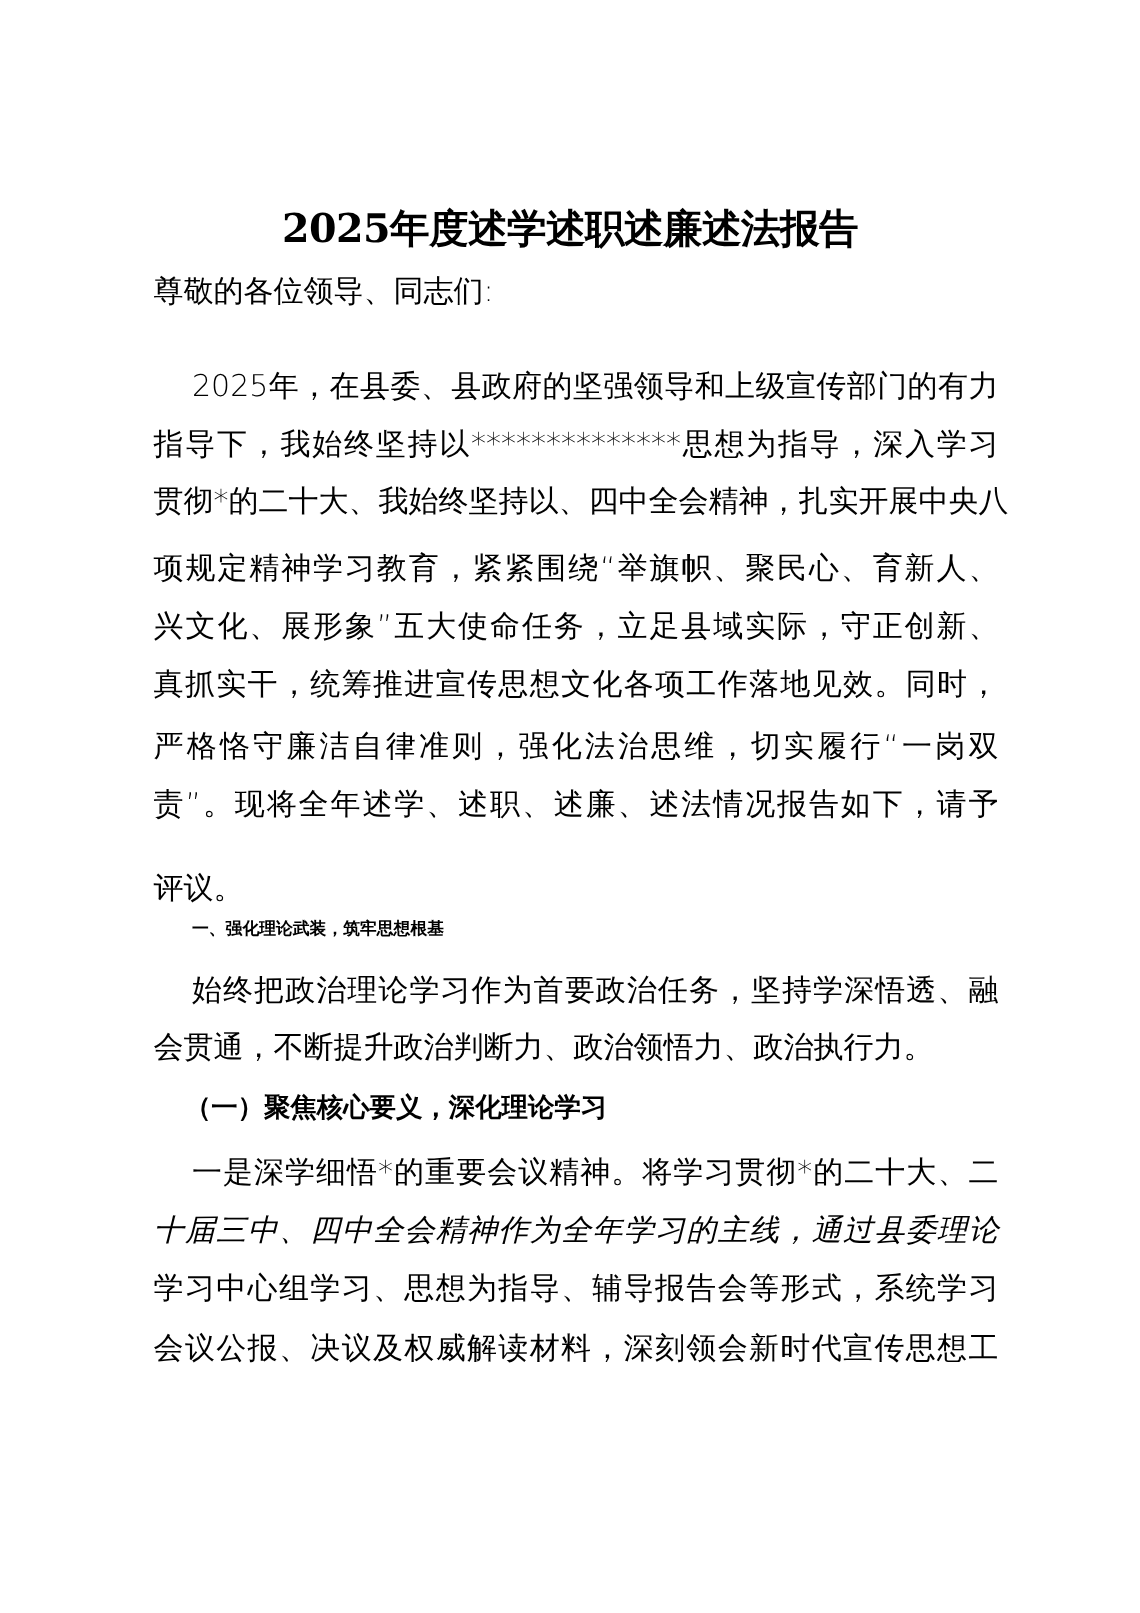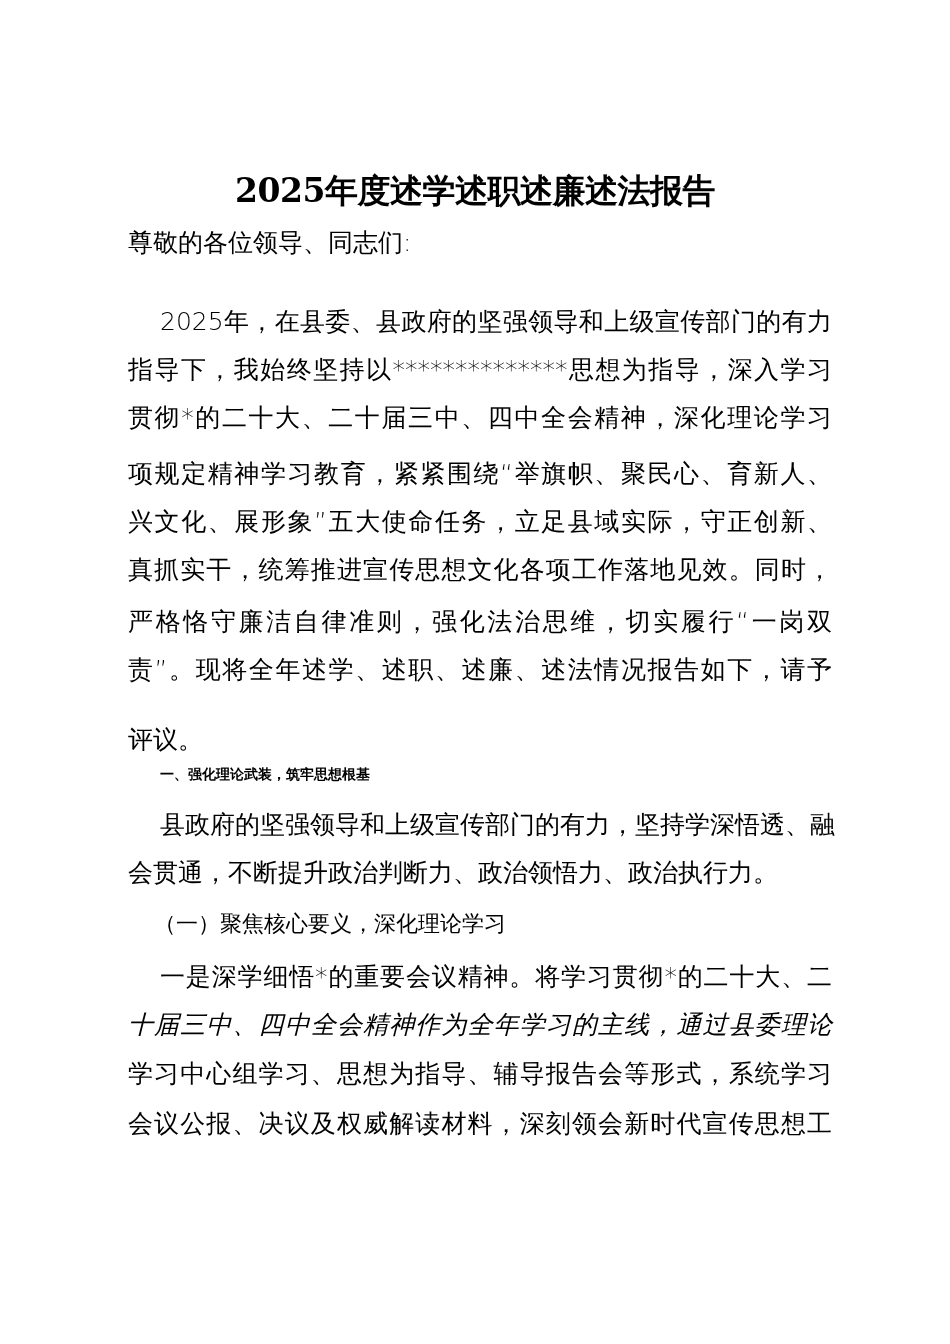--- a/index.html
+++ b/index.html
@@ -54,51 +54,51 @@
       font-family: "DejaVu Sans", "Liberation Sans", sans-serif;
       font-weight: bold;
       font-size: 14px;
       line-height: 48px;
       white-space: nowrap;
     }
     .heading2 {
       position: absolute;
       left: 154px;
       font-family: "DejaVu Sans", "Liberation Sans", sans-serif;
-      font-weight: normal;
+      font-weight: bold;
       font-size: 22px;
       line-height: 48px;
       white-space: nowrap;
     }
   </style>
 </head>
 <body>
 
 <div class="page">
 
   <div class="title">2025年度述学述职述廉述法报告</div>
 
   <div class="line last" style="top:219px;">尊敬的各位领导、同志们:</div>
 
   <div>
     <div class="line indent" style="top:298px;">2025年，在县委、县政府的坚强领导和上级宣传部门的有力</div>
     <div class="line" style="top:346px;">指导下，我始终坚持以**************思想为指导，深入学习</div>
-    <div class="line" style="top:394px;">贯彻*的二十大、二十届三中、四中全会精神，深化理论学习</div>
+    <div class="line" style="top:394px;">贯彻*的二十大、我始终坚持以、四中全会精神，扎实开展中央八</div>
     <div class="line" style="top:450px;">项规定精神学习教育，紧紧围绕“举旗帜、聚民心、育新人、</div>
     <div class="line" style="top:498px;">兴文化、展形象”五大使命任务，立足县域实际，守正创新、</div>
     <div class="line" style="top:546px;">真抓实干，统筹推进宣传思想文化各项工作落地见效。同时，</div>
     <div class="line" style="top:598px;">严格恪守廉洁自律准则，强化法治思维，切实履行“一岗双</div>
     <div class="line" style="top:646px;">责”。现将全年述学、述职、述廉、述法情况报告如下，请予</div>
     <div class="line last" style="top:716px;">评议。</div>
   </div>
 
   <div class="heading1" style="top:750px;">一、强化理论武装，筑牢思想根基</div>
 
   <div>
-    <div class="line indent" style="top:801px;">县政府的坚强领导和上级宣传部门的有力，坚持学深悟透、融</div>
+    <div class="line indent" style="top:801px;">始终把政治理论学习作为首要政治任务，坚持学深悟透、融</div>
     <div class="line last" style="top:849px;">会贯通，不断提升政治判断力、政治领悟力、政治执行力。</div>
   </div>
 
   <div class="heading2" style="top:900px;">（一）聚焦核心要义，深化理论学习</div>
 
   <div>
     <div class="line indent" style="top:953px;">一是深学细悟*的重要会议精神。将学习贯彻*的二十大、二</div>
     <div class="line" style="top:1001px;font-style:italic;">十届三中、四中全会精神作为全年学习的主线，通过县委理论</div>
     <div class="line" style="top:1050px;">学习中心组学习、思想为指导、辅导报告会等形式，系统学习</div>
     <div class="line" style="top:1100px;">会议公报、决议及权威解读材料，深刻领会新时代宣传思想工</div>

